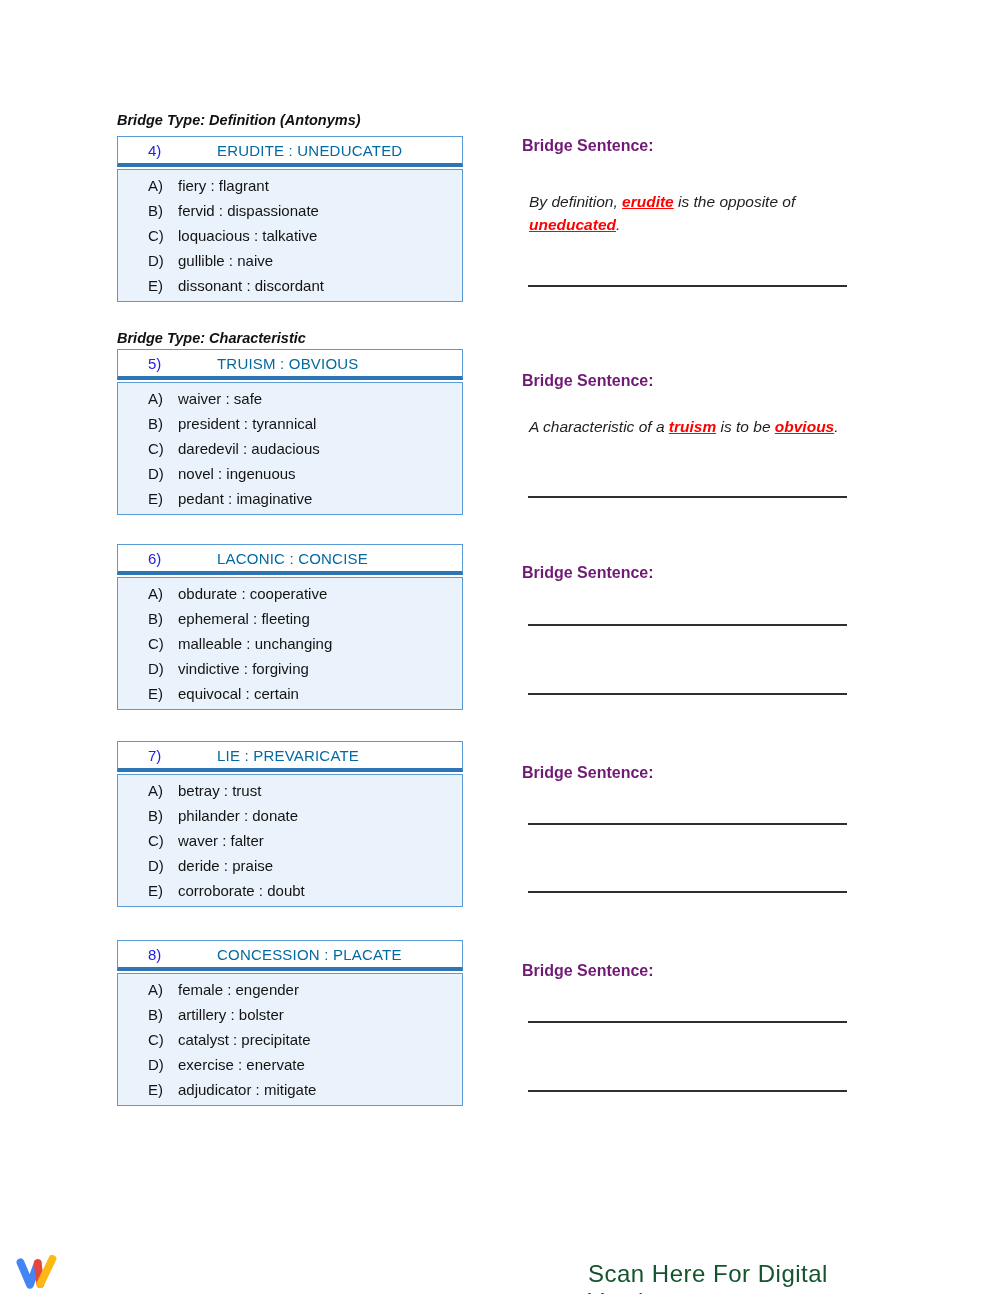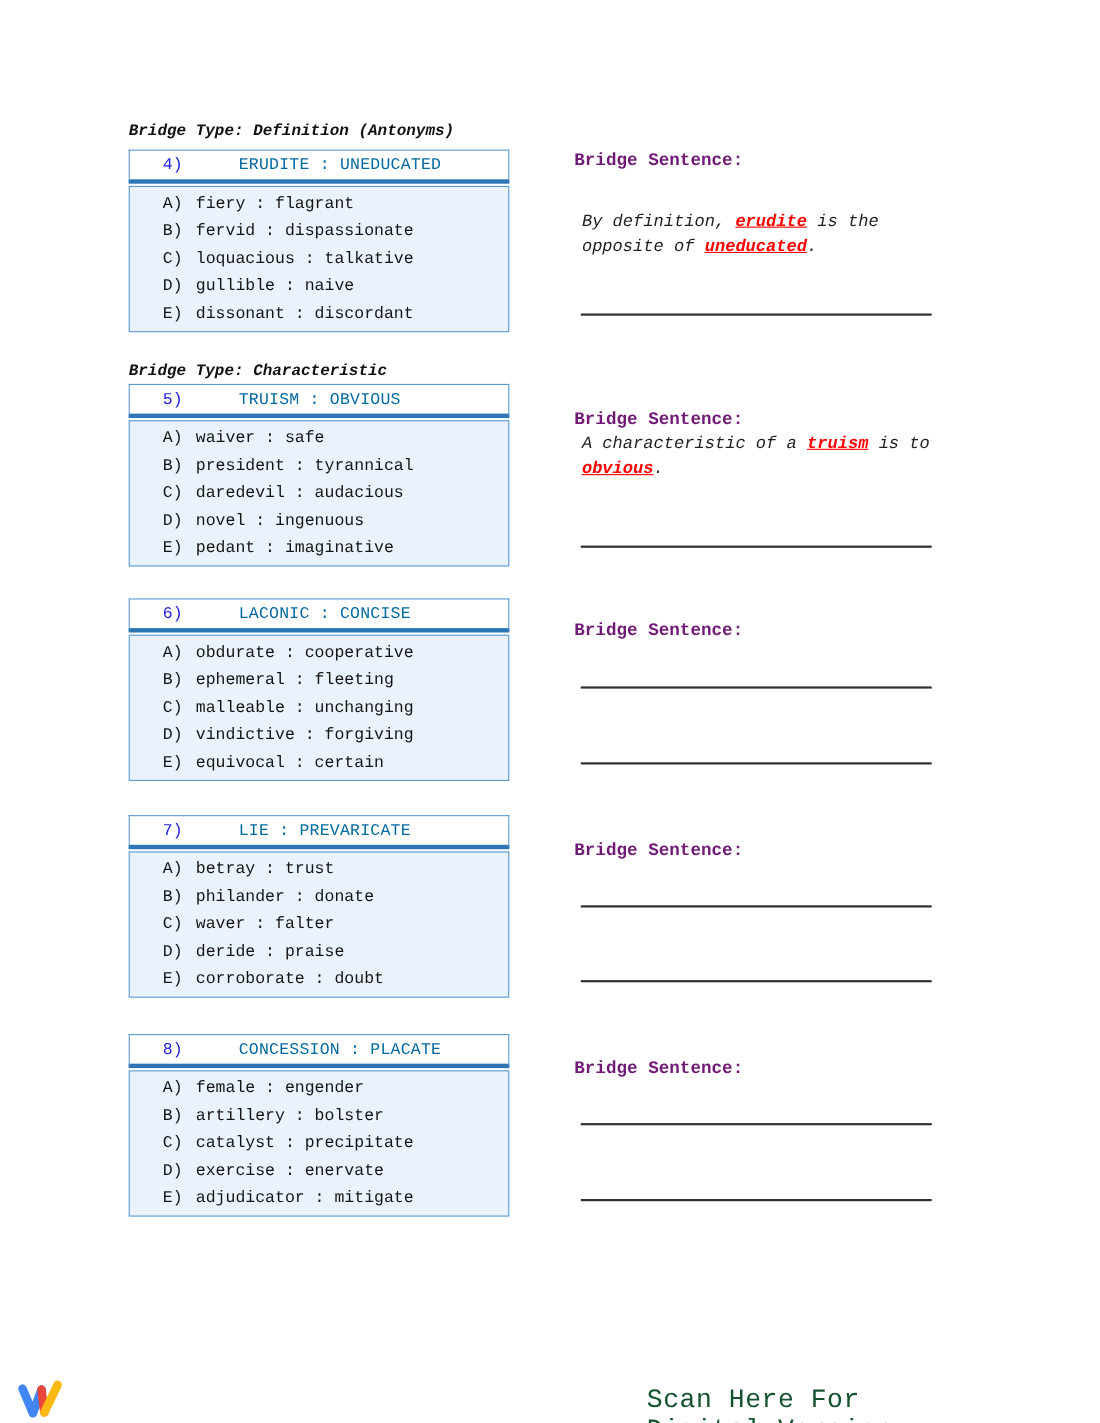--- a/index.html
+++ b/index.html
@@ -1,17 +1,17 @@
 <!DOCTYPE html>
 <html><head>
 <meta charset="utf-8">
 <style>
   html,body{margin:0;padding:0;background:#fff;}
   .page{position:relative;width:847px;height:1294px;background:#ffffff;overflow:hidden;
-        font-family:Liberation Mono, monospace;color:#1b1b1b;}
+        font-family:Liberation Sans, sans-serif;color:#1b1b1b;}
 
   
   .btype{position:absolute;left:117px;font-size:14.5px;font-weight:700;font-style:italic;color:#111;}
 
   
   .qbox{position:absolute;left:117px;width:346px;box-sizing:border-box;}
   .qheader{box-sizing:border-box;height:31px;background:#ffffff;
            border:1.5px solid #5B9BD5;border-bottom:4px solid #2E75B6;
            display:flex;align-items:center;padding-left:30px;}
   .qnum{color:#2222DD;font-size:15px;width:30px;flex:none;}
@@ -108,21 +108,21 @@
           <span class="letter">D)</span>
           <span>novel : ingenuous</span>
         </div>
       <div class="opt">
           <span class="letter">E)</span>
           <span>pedant : imaginative</span>
         </div>
     </div>
   </div>
   <div class="bslabel" style="top:372px">Bridge Sentence:</div>
-  <div class="sentence" style="top:392px;width:360px">
+  <div class="sentence" style="top:415px;width:360px">
     <span>A characteristic of a </span><span class="redword">truism</span><span> is to be </span><span class="redword">obvious</span><span>.</span>
   </div>
   <div class="blank" style="top:479px">
       <span class="bline"></span>
       <span class="dot">.</span>
     </div>
 
   <div class="qbox" style="top:544px">
     <div class="qheader">
       <span class="qnum">6)</span>

